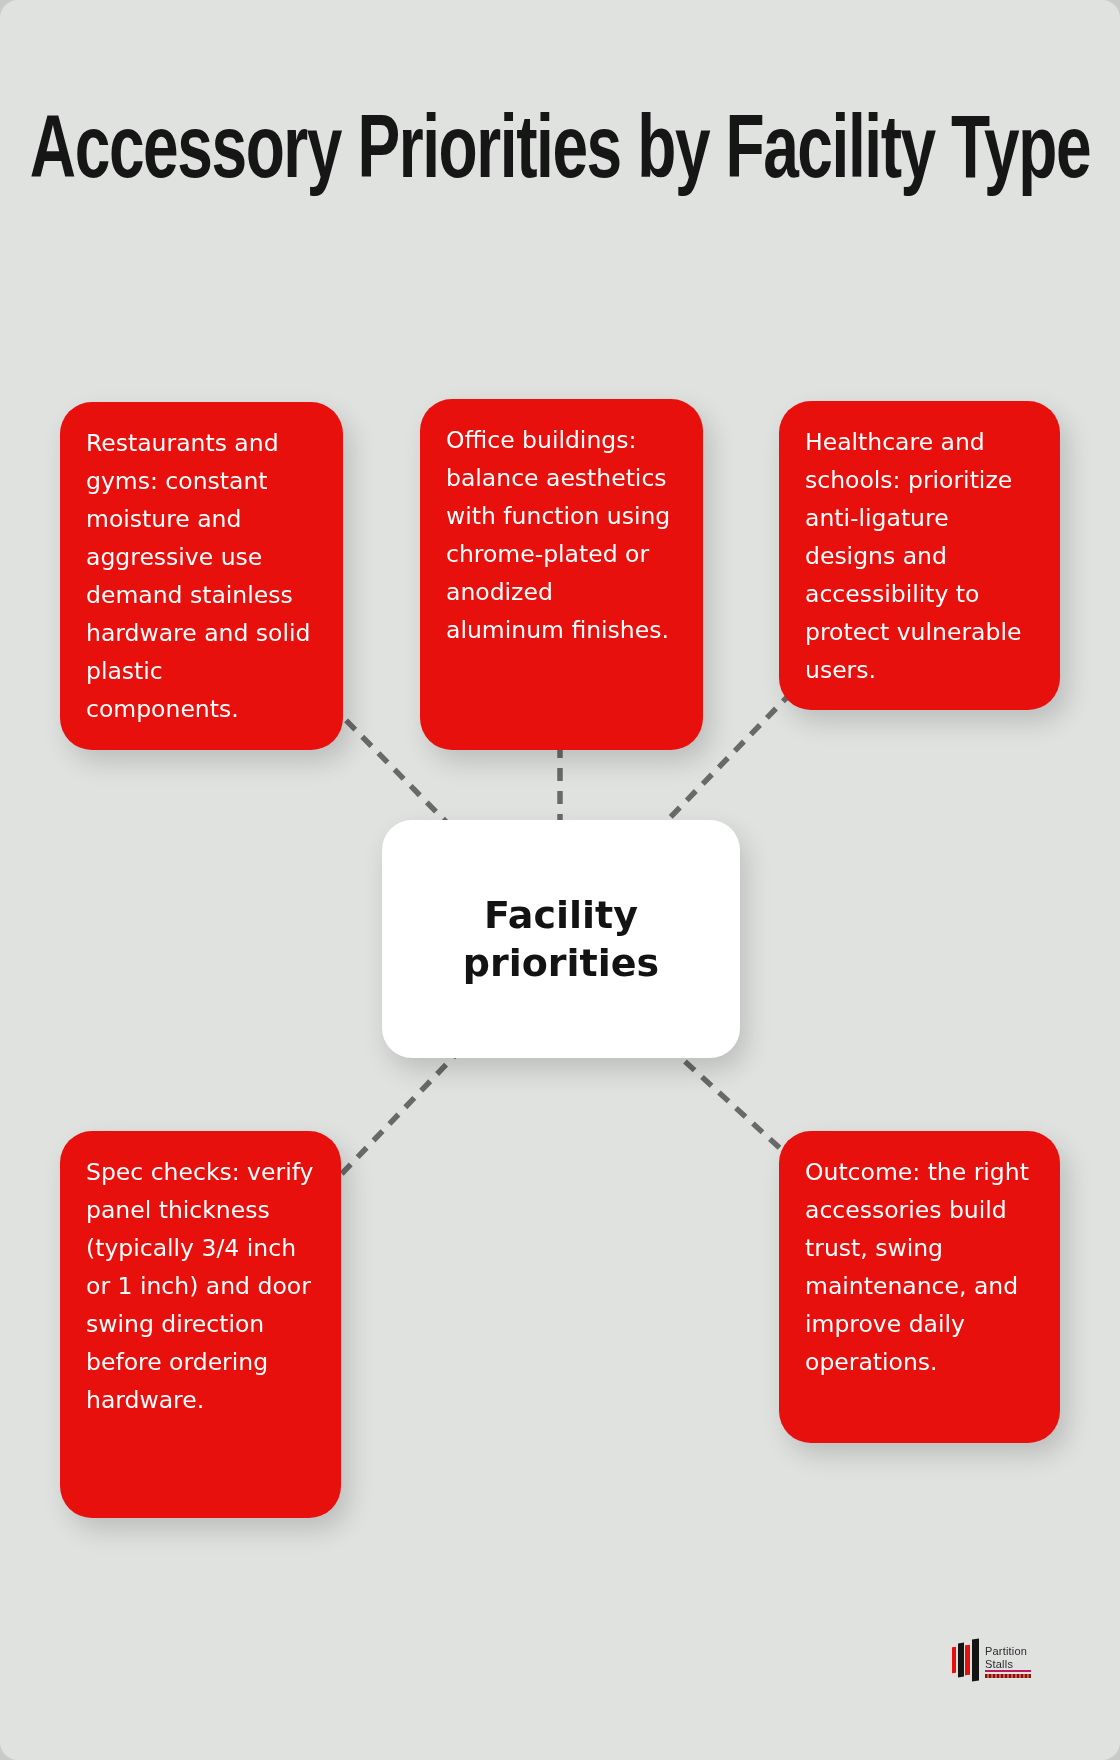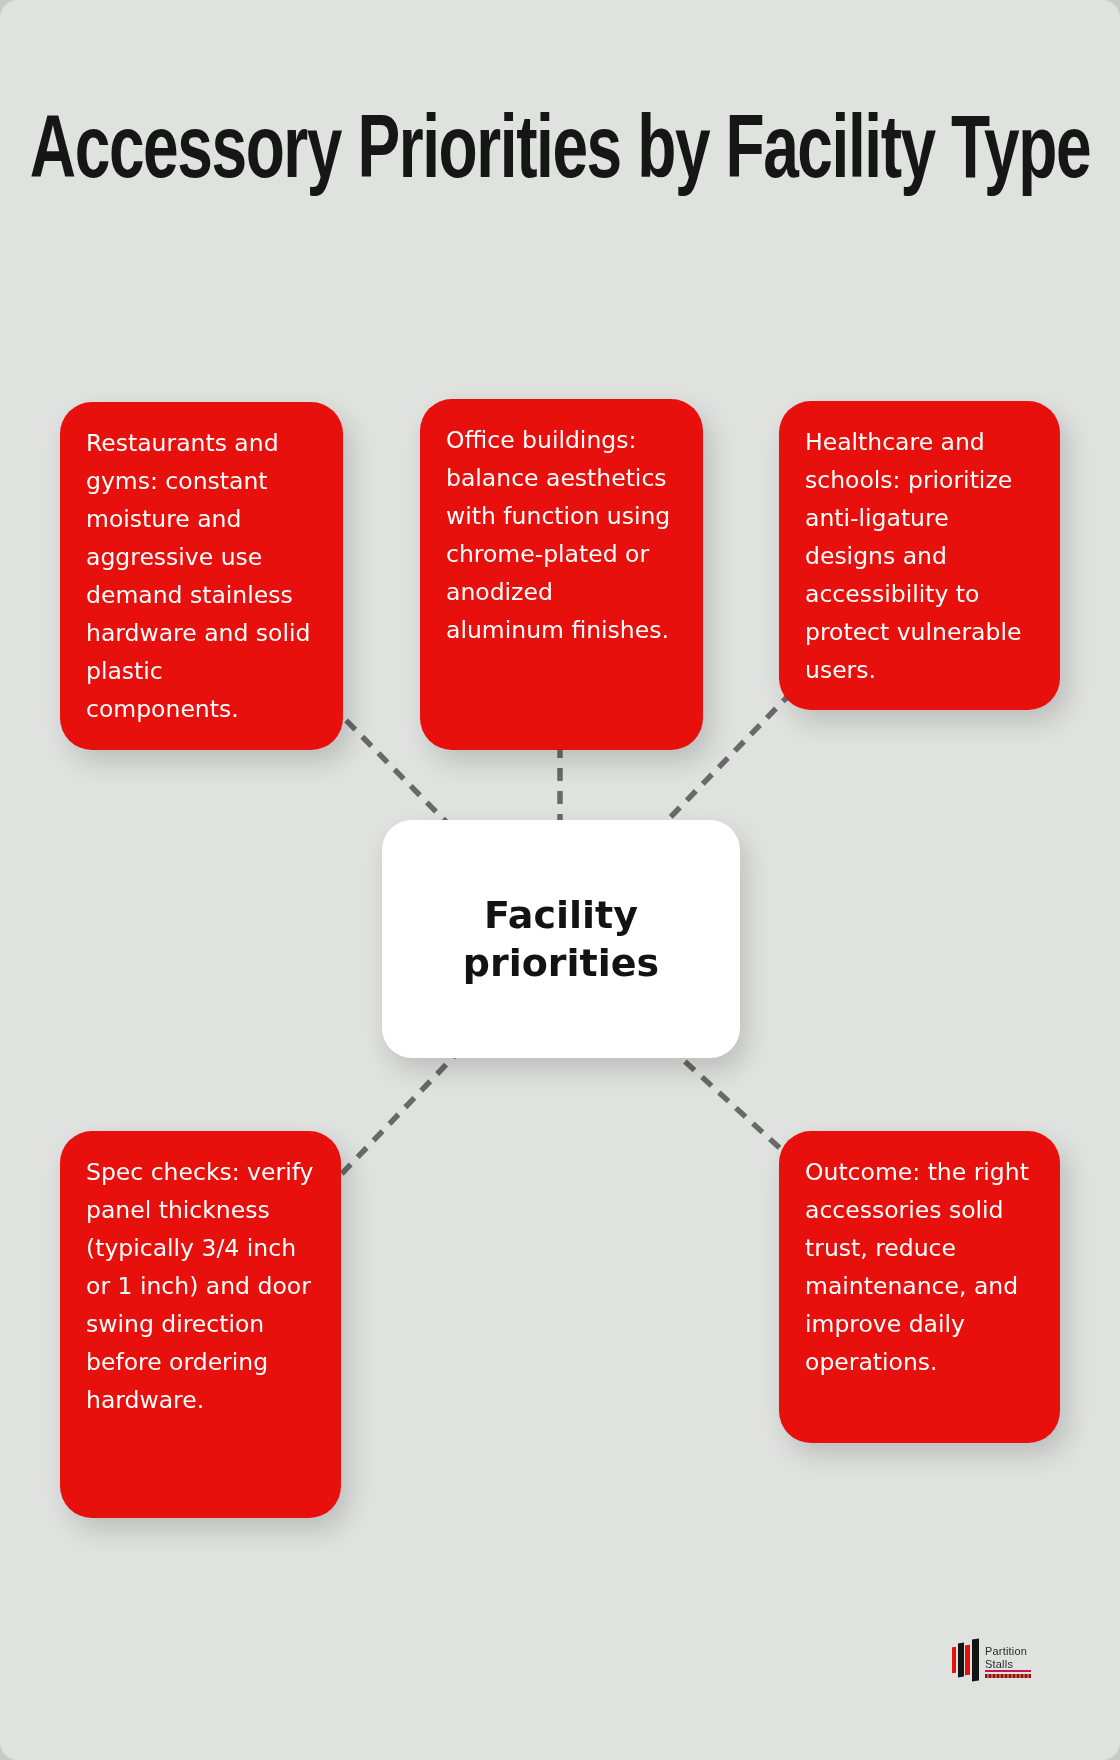--- a/index.html
+++ b/index.html
@@ -120,21 +120,21 @@
 
   <div class="center-node">
     <span>Facility priorities</span>
   </div>
 
   <div class="node node-bl">
     <span>Spec checks: verify panel thickness (typically 3/4 inch or 1 inch) and door swing direction before ordering hardware.</span>
   </div>
 
   <div class="node node-br">
-    <span>Outcome: the right accessories solid trust, reduce maintenance, and improve daily operations.</span>
+    <span>Outcome: the right accessories build trust, swing maintenance, and improve daily operations.</span>
   </div>
 
   <div class="logo">
     <div class="logo-mark">
       <div class="logo-bar b1"></div>
       <div class="logo-bar b2"></div>
       <div class="logo-bar b3"></div>
       <div class="logo-bar b4"></div>
     </div>
     <div class="logo-text">

